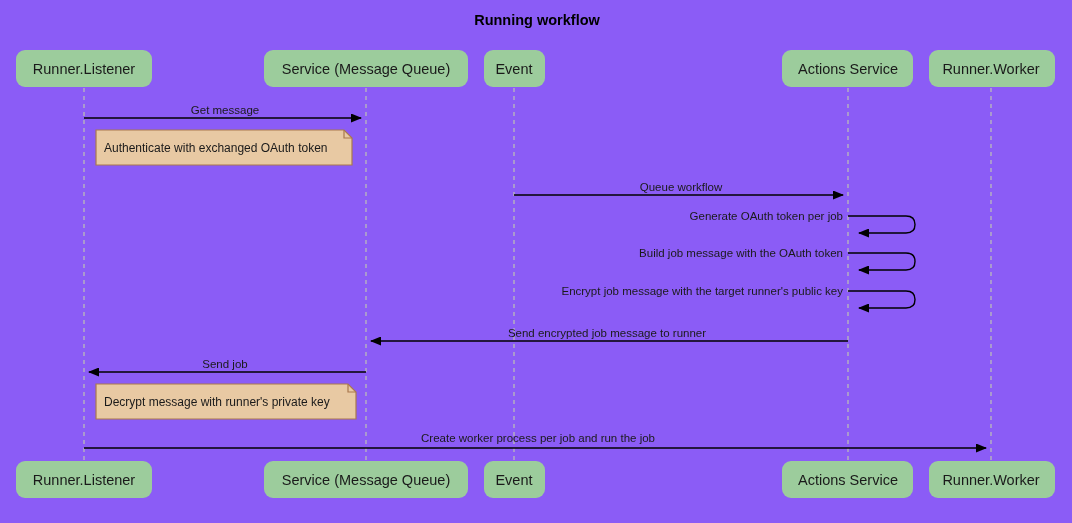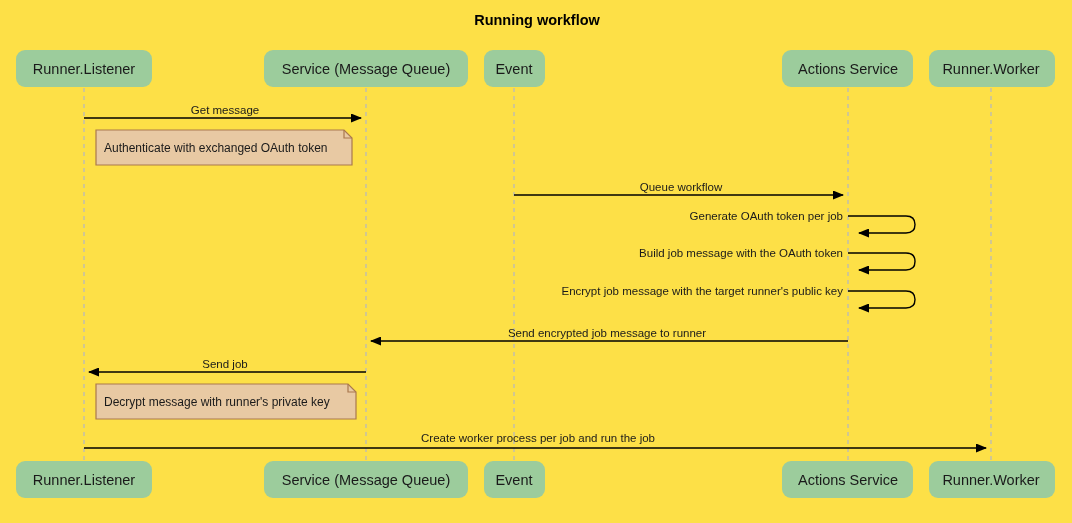--- a/index.html
+++ b/index.html
@@ -8,21 +8,21 @@
     background: #ffffff;
   }
   body {
     font-family: "Liberation Sans", sans-serif;
     -webkit-font-smoothing: antialiased;
   }
   #canvas {
     position: relative;
     width: 1072px;
     height: 523px;
-    background: #fde047;
+    background: #8b5cf6;
     overflow: hidden;
   }
   #diagram-svg {
     position: absolute;
     left: 0;
     top: 0;
     width: 1072px;
     height: 523px;
   }
   .lifeline-box-label {

